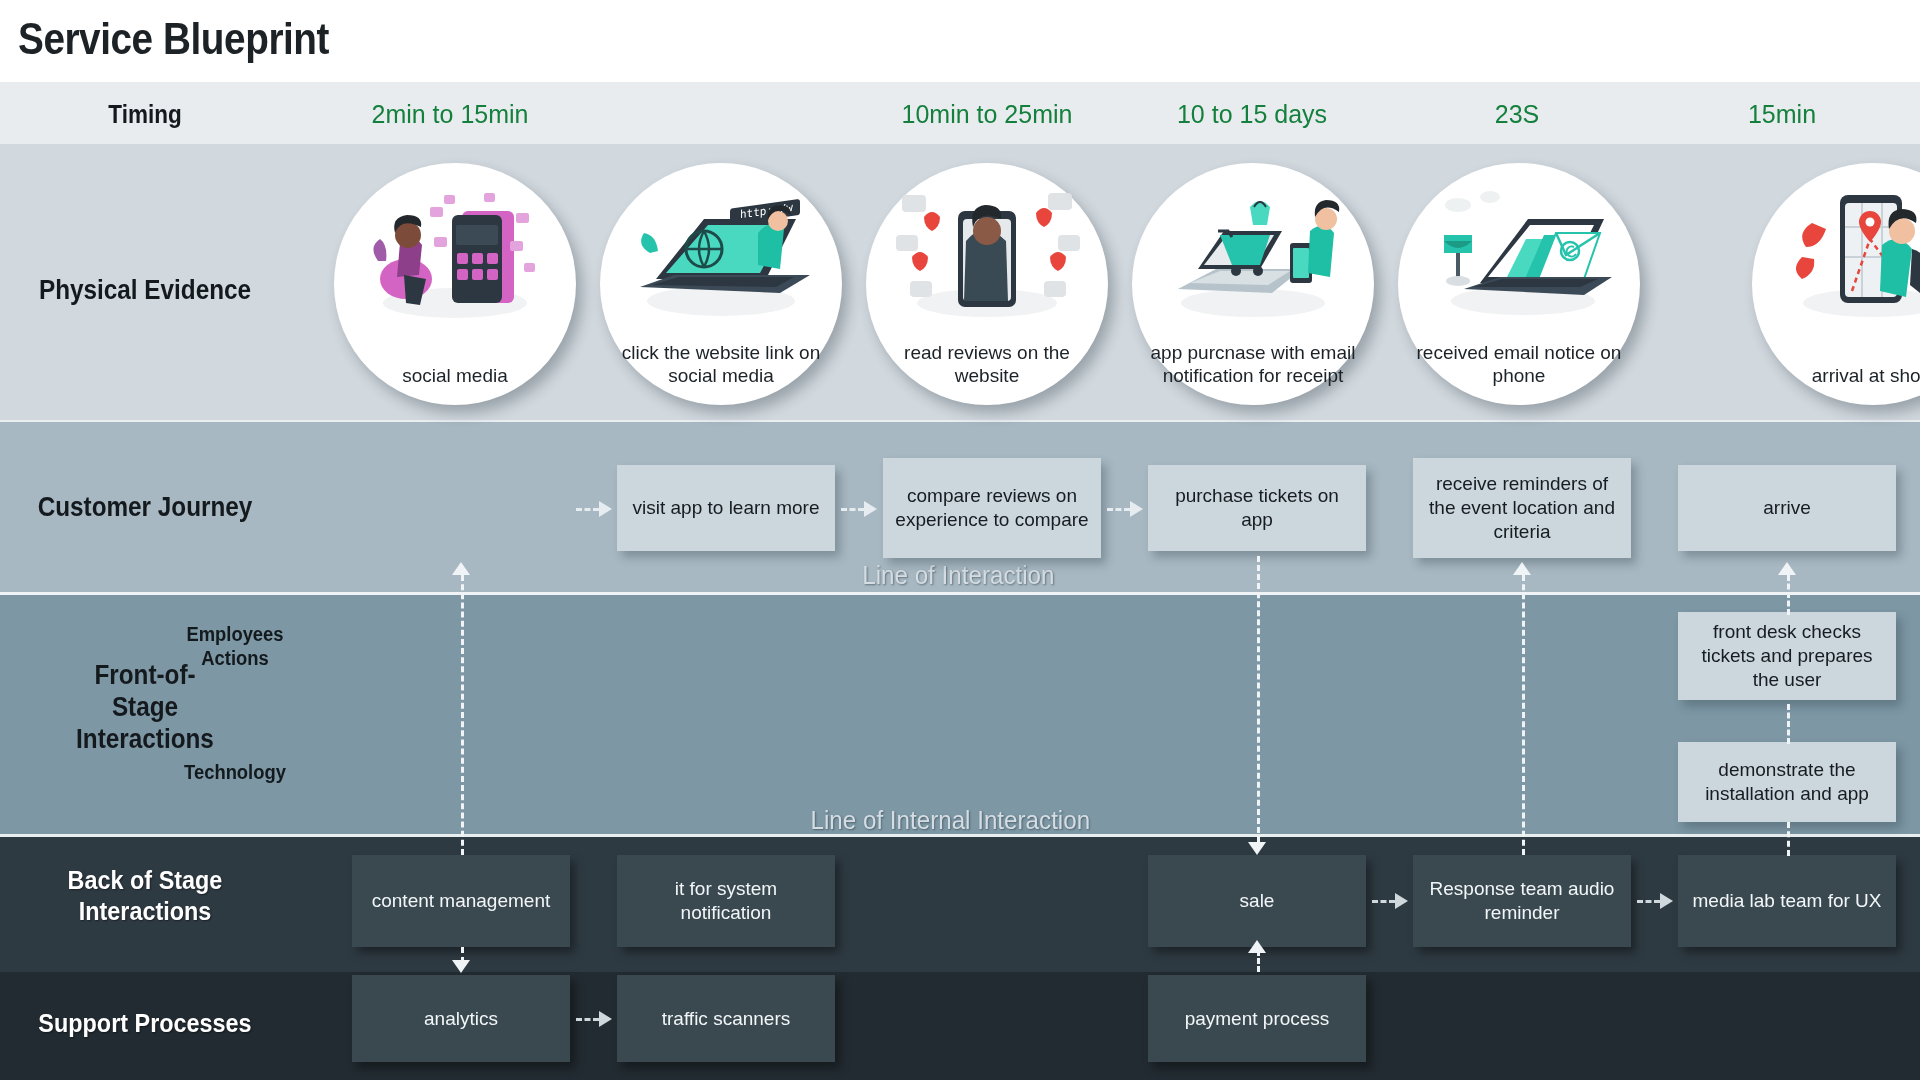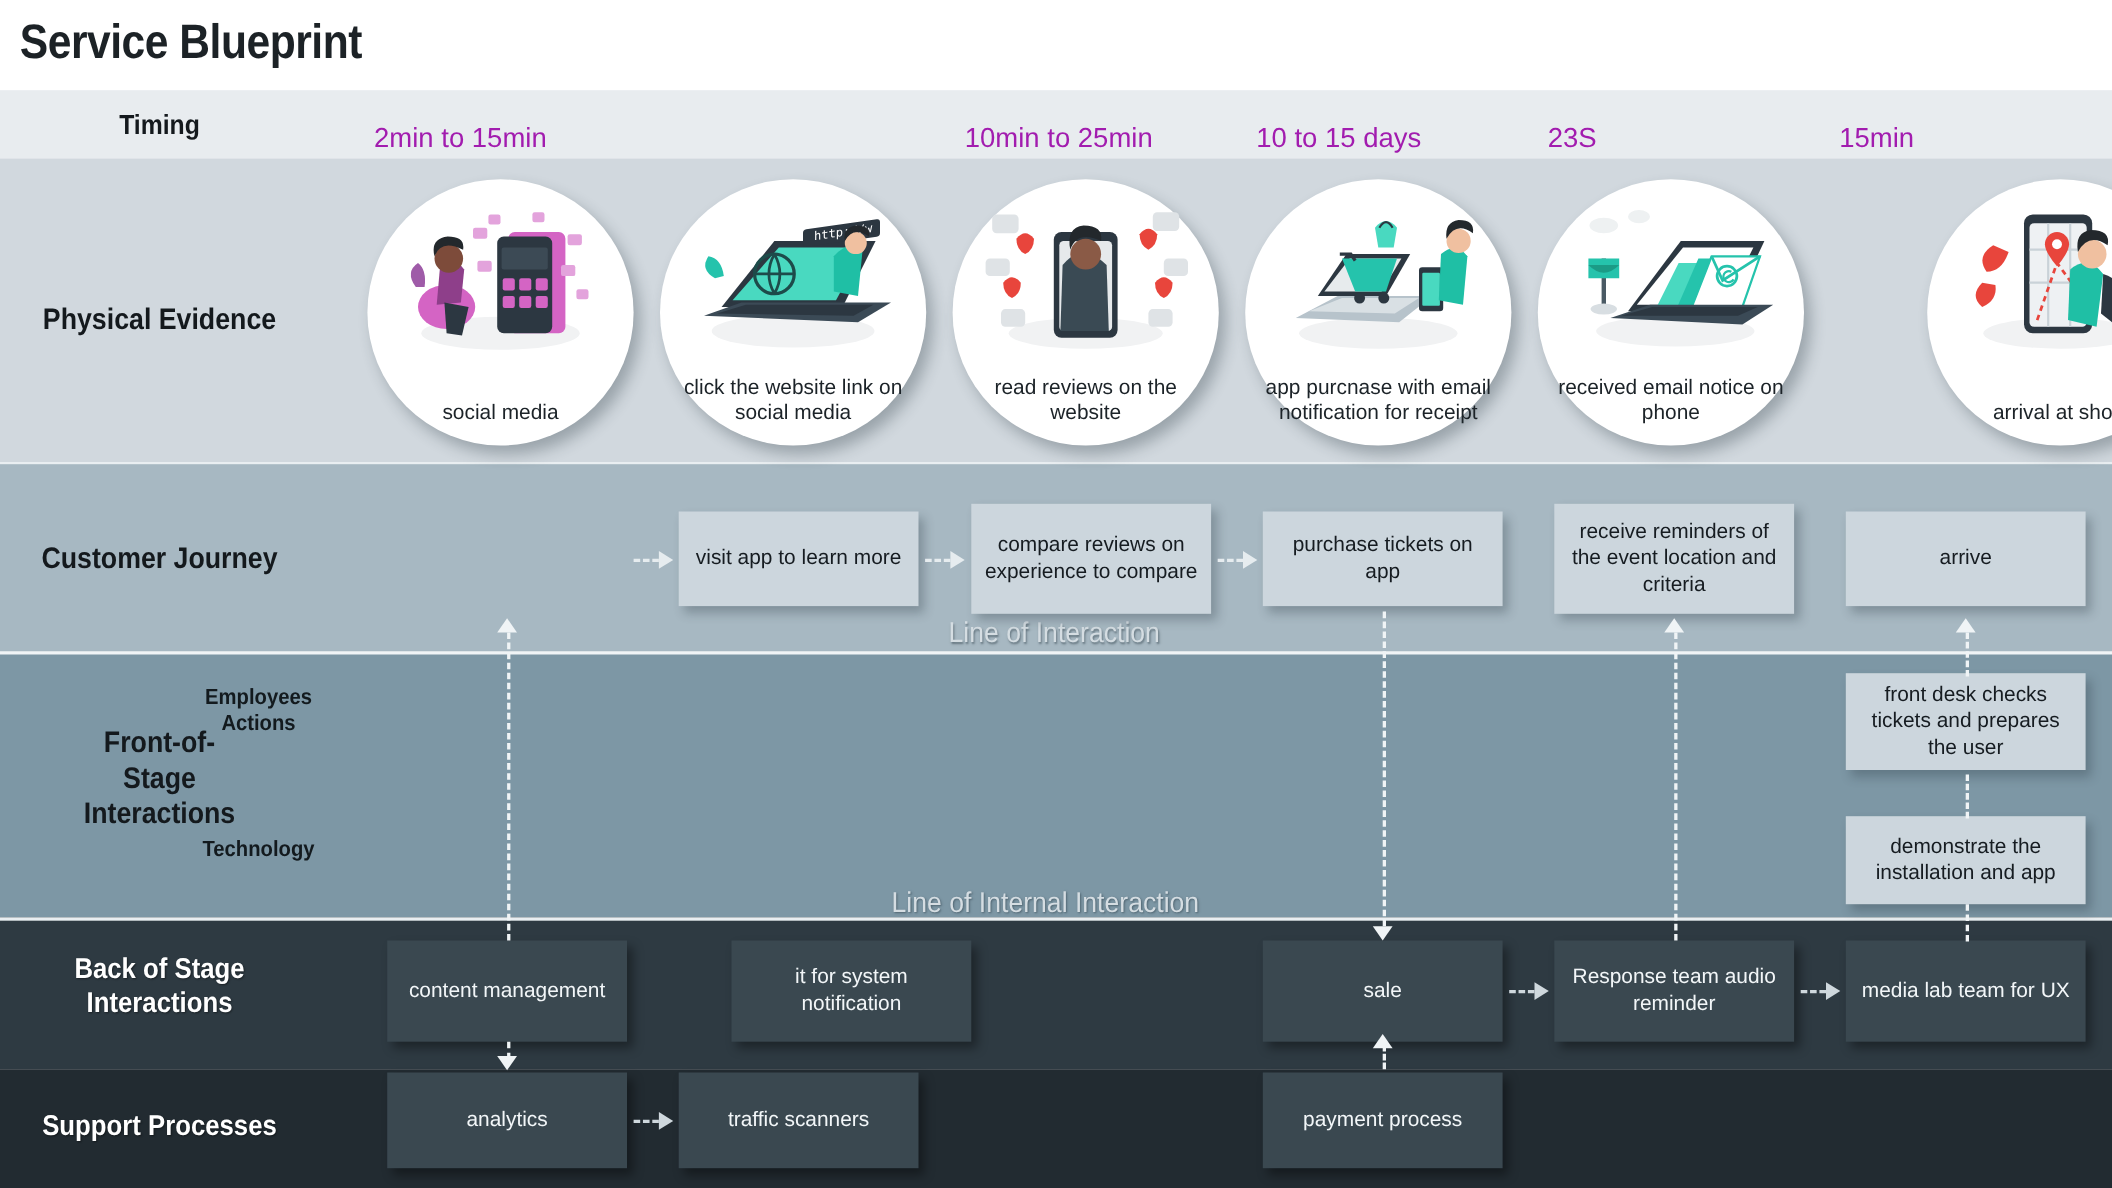--- a/index.html
+++ b/index.html
@@ -49,22 +49,22 @@
     position: absolute; width: 180px; text-align: center;
     font-family: "Liberation Sans Narrow", "Liberation Sans", sans-serif;
     font-weight: bold; font-size: 20px; color: #131a1e; line-height: 1.2;
     transform: scaleX(0.92);
   }
   .sub-emp  { left: 145px; top: 622px; }
   .sub-tech { left: 145px; top: 760px; }
 
   
   .timing-val {
-    position: absolute; top: 112px; text-align: left;
-    font-size: 25px; color: #a21caf;
+    position: absolute; top: 100px; text-align: center;
+    font-size: 25px; color: #15803d;
   }
 
   
   .pe-circle {
     position: absolute; top: 163px;
     width: 242px; height: 242px; border-radius: 50%;
     background: #ffffff;
     box-shadow: 6px 8px 14px rgba(40,55,65,.33);
     display: flex; flex-direction: column;
     align-items: center; justify-content: flex-end;
@@ -337,21 +337,21 @@
   </div>
   <div class="harrow" style="left:1107px; top:501px; width:36px;">
     <div class="shaft" style="width:23px;"></div>
       <div class="head" style="left:23px;"></div>
   </div>
 
   <div class="pbox light" style="left:1678px; top:612px; width:218px; height:88px;">front desk checks tickets and prepares the user</div>
   <div class="pbox light" style="left:1678px; top:742px; width:218px; height:80px;">demonstrate the installation and app</div>
 
   <div class="pbox dark" style="left:352px;  top:855px; width:218px; height:92px;">content management</div>
-  <div class="pbox dark" style="left:617px;  top:855px; width:218px; height:92px;margin-left:48px;">it for system notification</div>
+  <div class="pbox dark" style="left:617px;  top:855px; width:218px; height:92px;">it for system notification</div>
   <div class="pbox dark" style="left:1148px; top:855px; width:218px; height:92px;">sale</div>
   <div class="pbox dark" style="left:1413px; top:855px; width:218px; height:92px;">Response team audio reminder</div>
   <div class="pbox dark" style="left:1678px; top:855px; width:218px; height:92px;">media lab team for UX</div>
 
   <div class="harrow dk" style="left:1372px; top:893px; width:36px;">
     <div class="shaft" style="width:23px;"></div>
       <div class="head" style="left:23px;"></div>
   </div>
   <div class="harrow dk" style="left:1637px; top:893px; width:36px;">
     <div class="shaft" style="width:23px;"></div>

